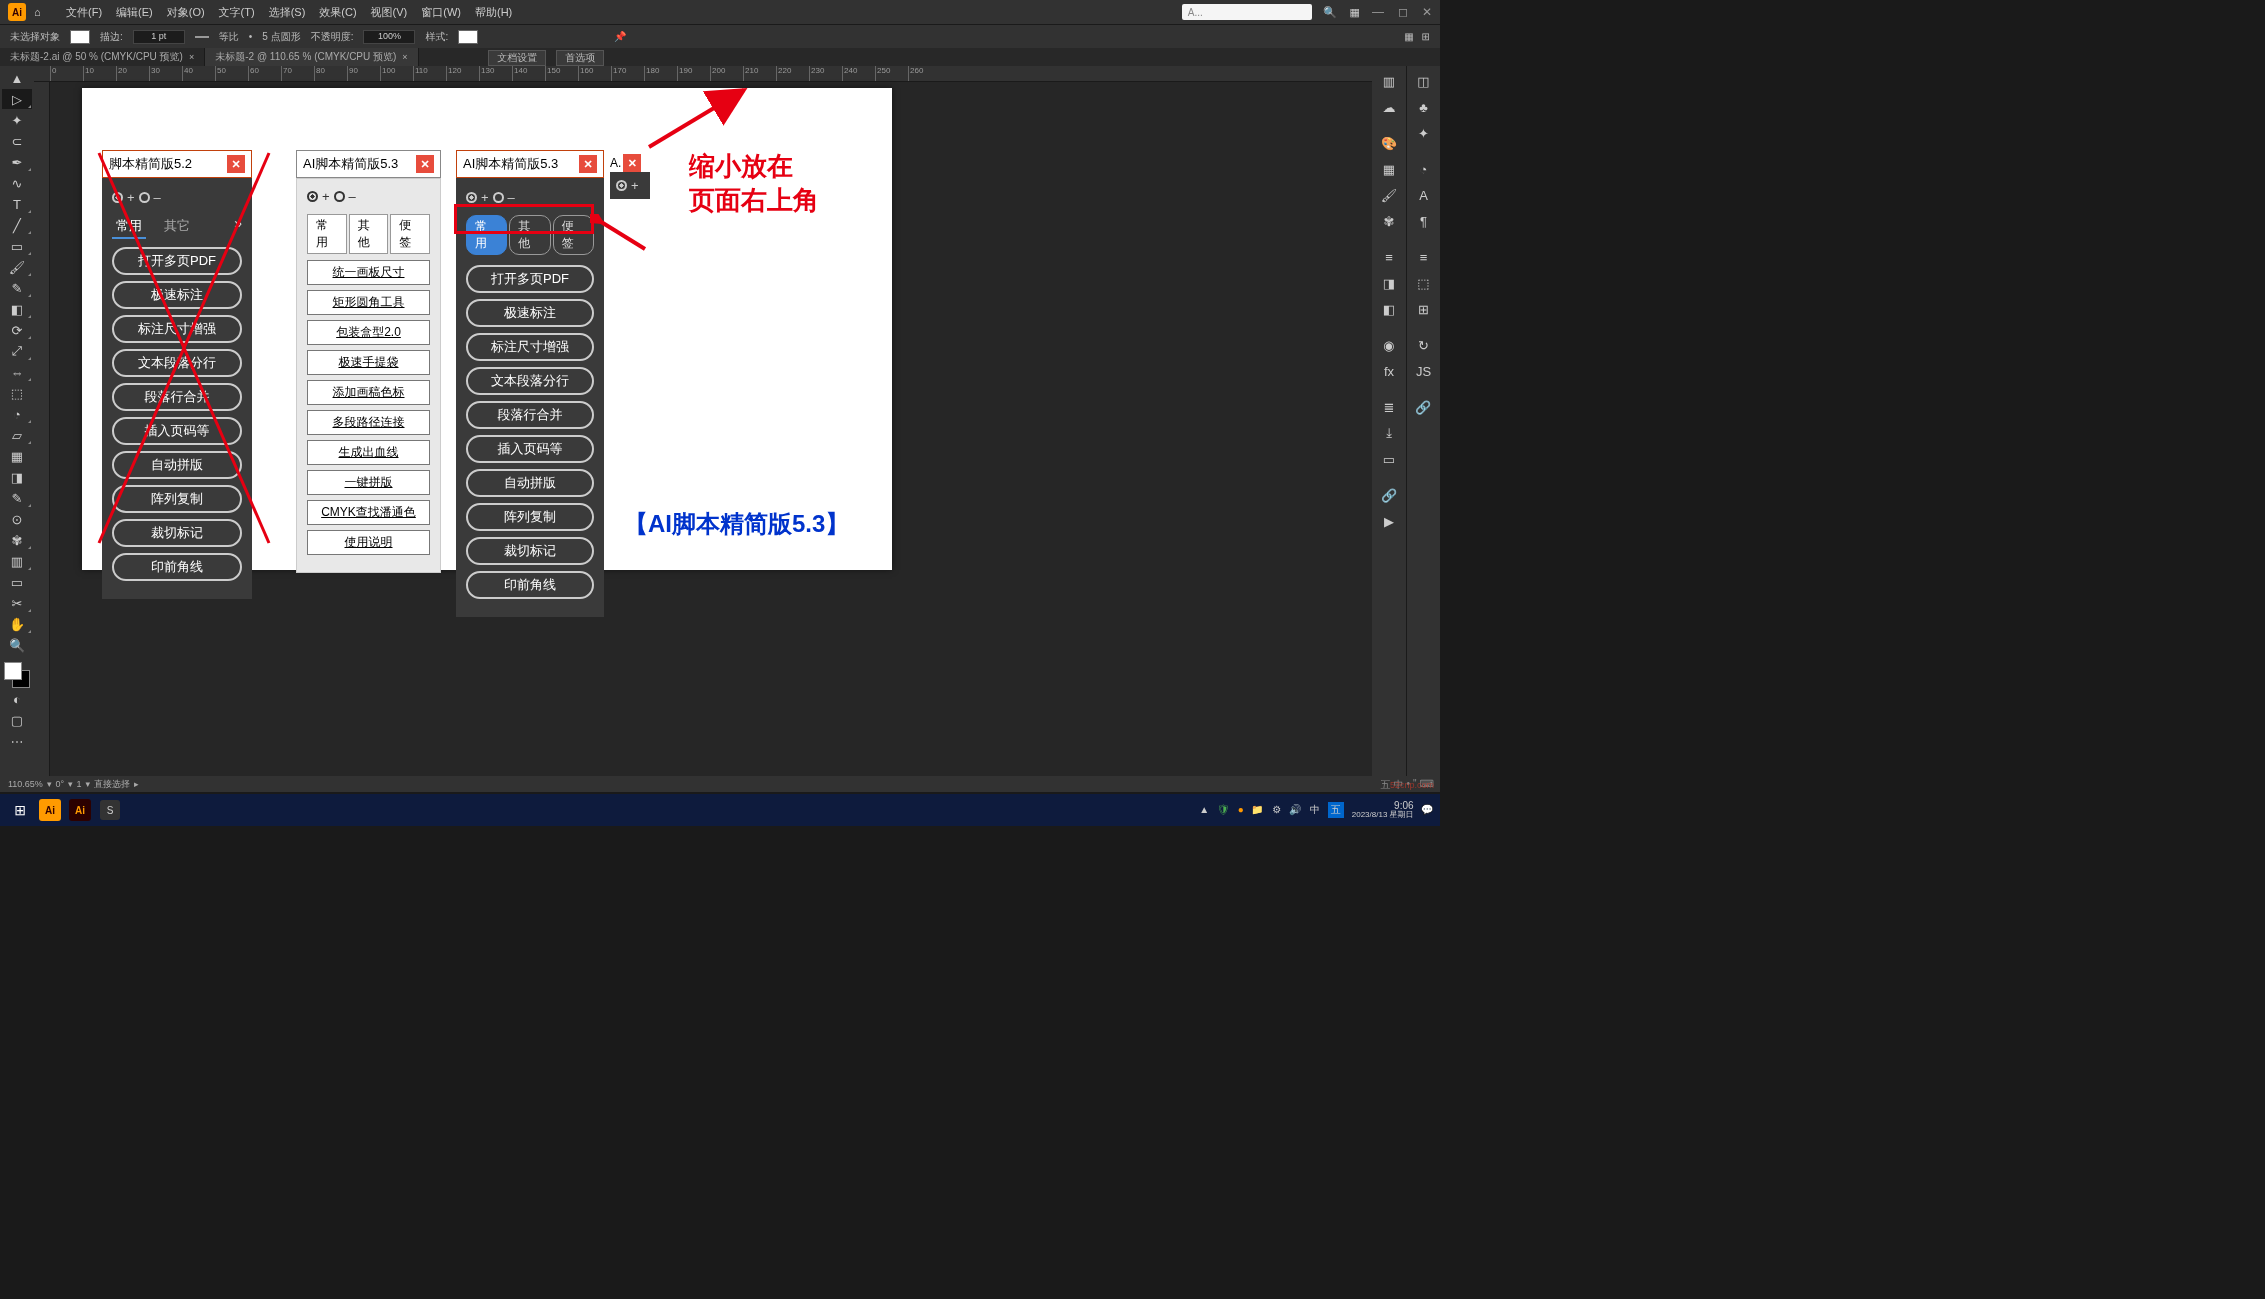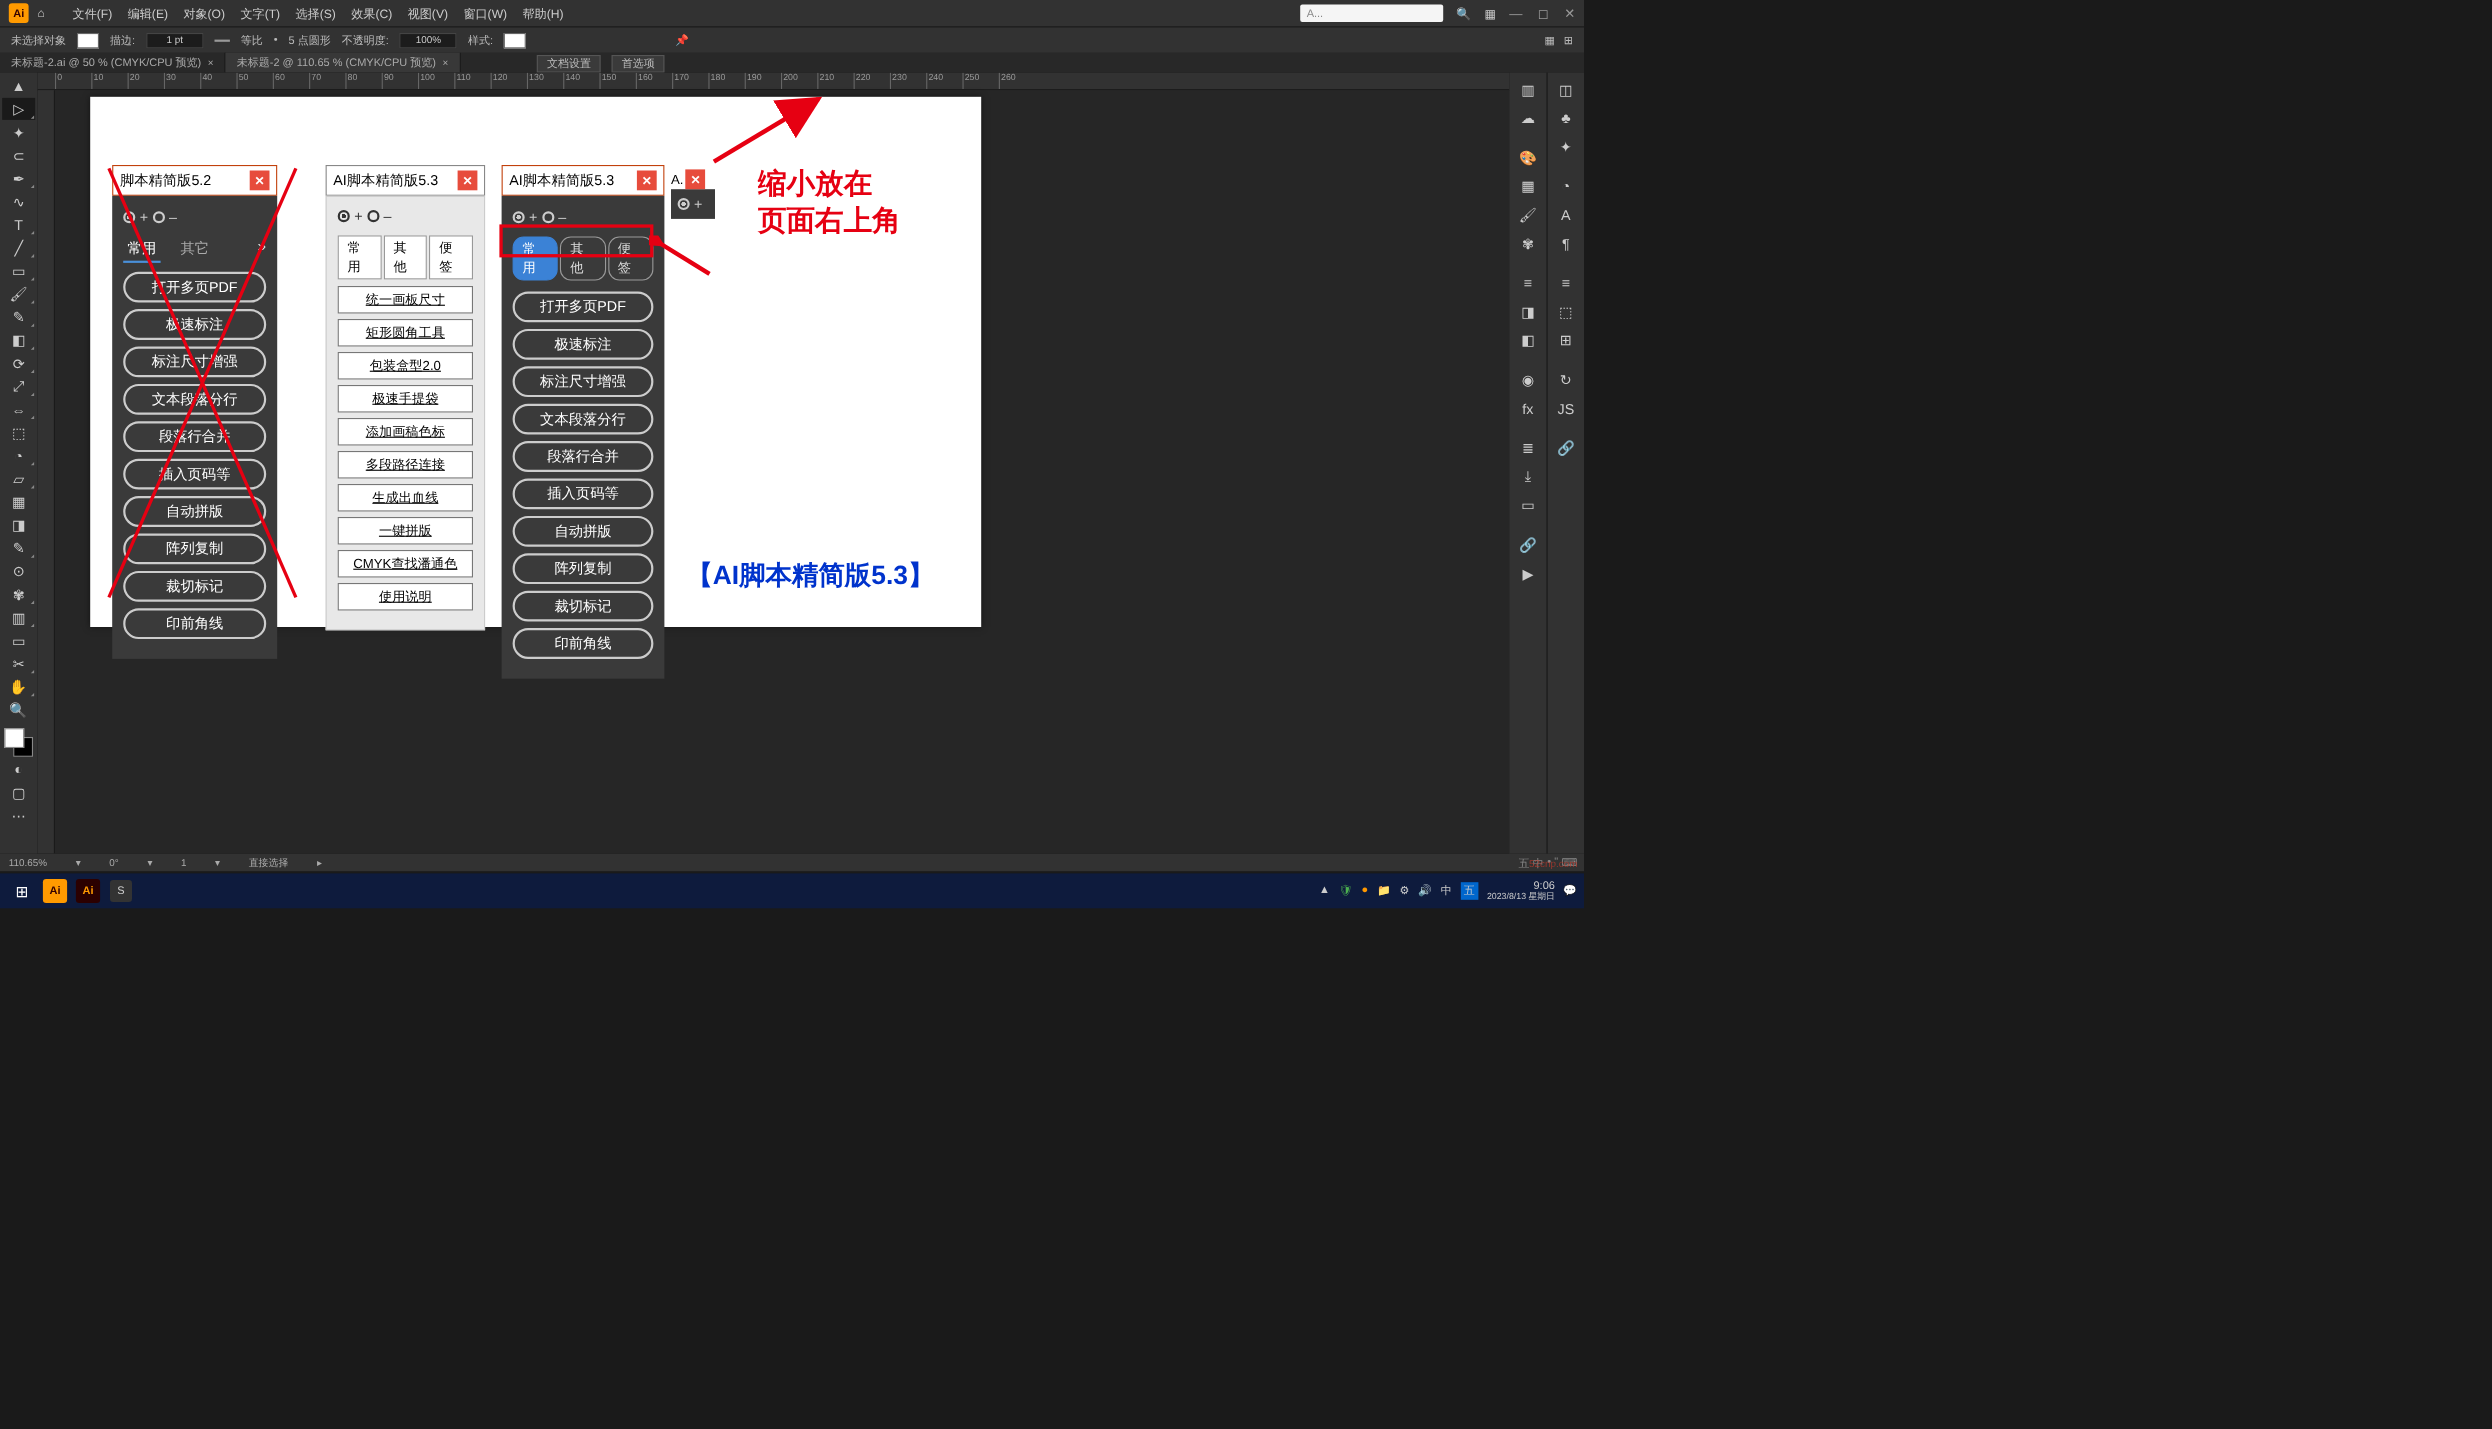--- a/index.html
+++ b/index.html
@@ -84,21 +84,21 @@
 
 .callout { position: absolute; color: #e60012; font-weight: bold; font-size: 26px; line-height: 1.3; }
 .callout.blue { color: #0033cc; }
 
 
 .rdock { width: 34px; background: #323232; display: flex; flex-direction: column; padding-top: 2px; }
 .rdock .ri { height: 26px; display: flex; align-items: center; justify-content: center; color: #ccc; font-size: 13px; }
 .rdock .sep { height: 10px; }
 
 
-.status { height: 16px; background: #323232; font-size: 9px; color: #aaa; display: flex; align-items: center; padding: 0 8px; gap: 26px; text-align: center; }
+.status { height: 16px; background: #323232; font-size: 9px; color: #aaa; display: flex; align-items: center; padding: 0 8px; gap: 4px; text-align: center; }
 
 
 .taskbar { position: absolute; bottom: 0; left: 0; right: 0; height: 32px; background: #0e1b3d; display: flex; align-items: center; padding: 0 6px; font-size: 10px; color: #ccc; }
 .taskbar .tb-item { width: 28px; height: 26px; display: flex; align-items: center; justify-content: center; margin-right: 2px; }
 .taskbar .tb-item.win { color: #fff; font-size: 14px; }
 .taskbar .ai-ico { width: 22px; height: 22px; background: #ff9a00; border-radius: 3px; font-size: 10px; font-weight: bold; color: #330000; display: flex; align-items: center; justify-content: center; }
 .taskbar .tb-right { margin-left: auto; display: flex; gap: 8px; align-items: center; }
 .watermark { position: absolute; right: 6px; bottom: 36px; font-size: 9px; color: #c0392b; opacity: .7; }
 
 svg { display: block; }

